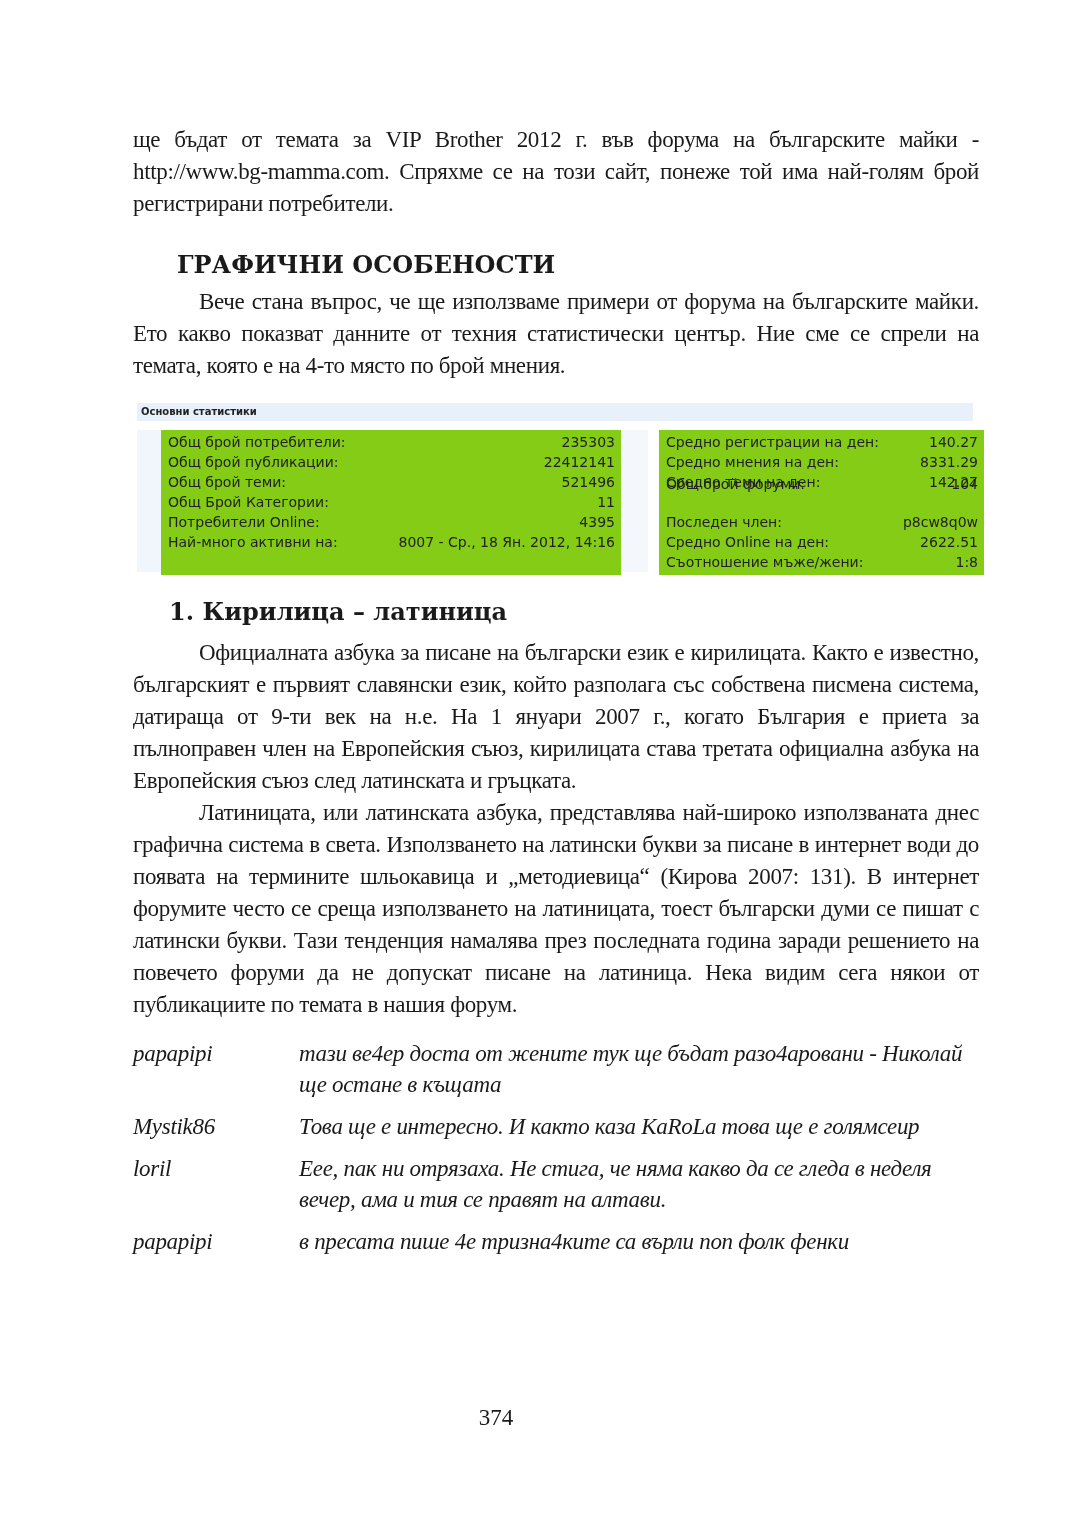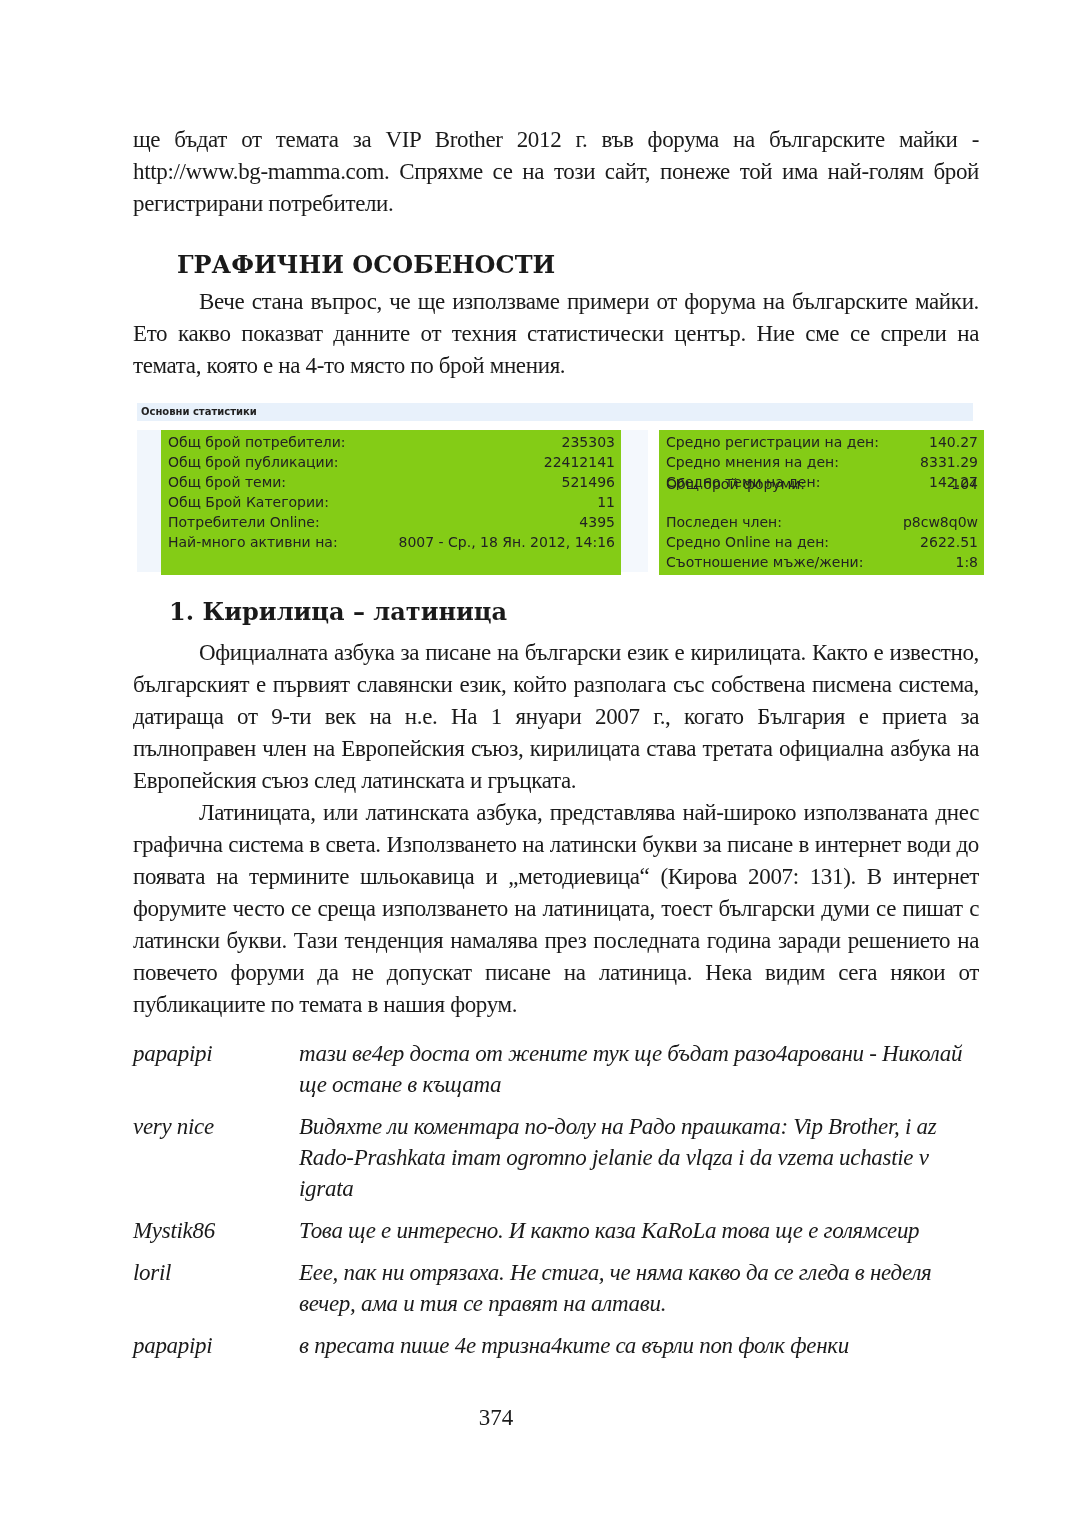--- a/index.html
+++ b/index.html
@@ -121,24 +121,20 @@
   <p class="p indent">Официалната азбука за писане на български език е кирилицата. Както е известно, българският е първият славянски език, който разполага със собствена писмена система, датираща от 9-ти век на н.е. На 1 януари 2007 г., когато България е приета за пълноправен член на Европейския съюз, кирилицата става третата официална азбука на Европейския съюз след латинската и гръцката.</p>
   <p class="p indent">Латиницата, или латинската азбука, представлява най-широко използваната днес графична система в света. Използването на латински букви за писане в интернет води до появата на термините шльокавица и „методиевица“ (Кирова 2007: 131). В интернет форумите често се среща използването на латиницата, тоест български думи се пишат с латински букви. Тази тенденция намалява през последната година заради решението на повечето форуми да не допускат писане на латиница. Нека видим сега някои от публикациите по темата в нашия форум.</p>
 </div>
 
 <div class="posts">
   <div class="post">
     <span class="user">papapipi</span>
     <span class="msg">тази ве4ер доста от жените тук ще бъдат разо4аровани - Николай ще остане в къщата</span>
   </div>
   <div class="post">
-    <span class="user">very nice</span>
-    <span class="msg">Видяхте ли коментара по-долу на Радо прашката: Vip Brother, i az Rado-Prashkata imam ogromno jelanie da vlqza i da vzema uchastie v igrata</span>
-  </div>
-  <div class="post">
     <span class="user">Mystik86</span>
     <span class="msg">Това ще е интересно. И както каза KaRoLa това ще е голямсеир</span>
   </div>
   <div class="post">
     <span class="user">loril</span>
     <span class="msg">Еее, пак ни отрязаха. Не стига, че няма какво да се гледа в неделя вечер, ама и тия се правят на алтави.</span>
   </div>
   <div class="post">
     <span class="user">papapipi</span>
     <span class="msg">в пресата пише 4е тризна4ките са върли поп фолк фенки</span>

